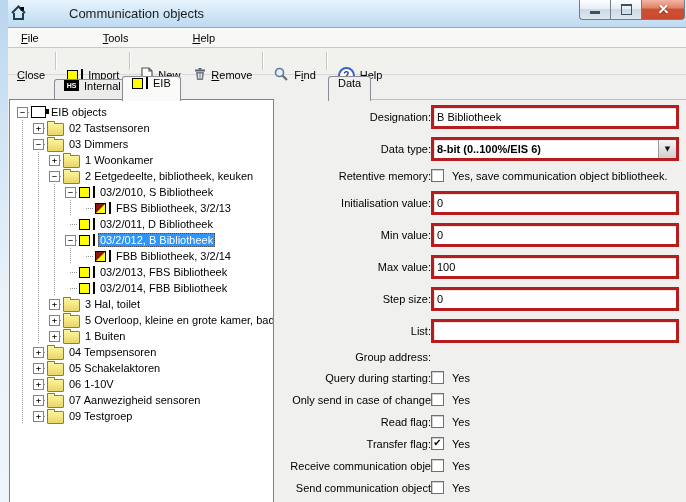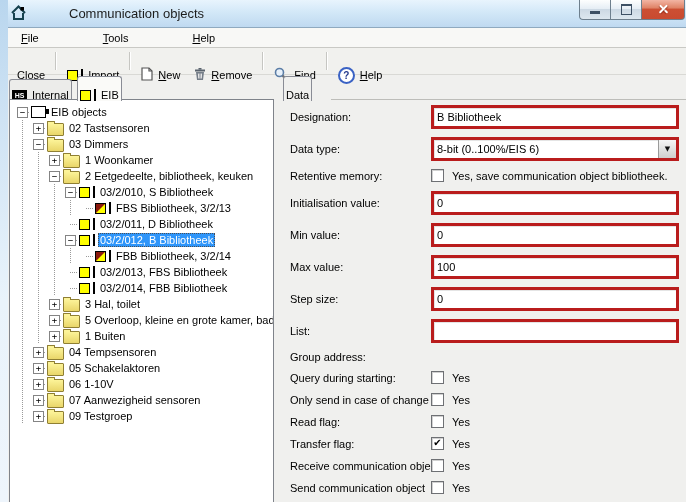--- a/index.html
+++ b/index.html
@@ -38,22 +38,22 @@
   .tbtn{display:flex;align-items:center;gap:5px;padding:2px 7px;cursor:default;margin-top:28px;}
   .tsep{width:0;height:18px;border-left:1px solid #c6c6c2;border-right:1px solid #ffffff;margin:0 3px;}
   
   .eib-ic{display:inline-flex;align-items:center;}
   .eib-ic .sq{width:9px;height:9px;background:#ffff00;border:1px solid #000;}
   .eib-ic .bar{width:2px;height:12px;background:#000;margin-left:3px;}
   .leaf-ic .sq{background:linear-gradient(to bottom right,#8c1a0e 0 48%,#ffff00 52% 100%);}
   .help-circ{width:13px;height:13px;border-radius:50%;border:2px solid #3a62c4;color:#243a8c;
     font-weight:bold;font-size:10px;line-height:13px;text-align:center;background:#fff;}
   
-  .tab{position:absolute;display:flex;align-items:flex-end;gap:5px;padding:0 2px;
-    border:1px solid #898c95;border-bottom:none;border-radius:3px 3px 0 0;background:#ececea;}
+  .tab{position:absolute;display:flex;align-items:flex-start;gap:5px;padding:0 9px;
+    border:1px solid #898c95;border-bottom:none;border-radius:3px 3px 0 0;background:#ececea;margin-left:45px;}
   #tab-internal{left:9px;top:79px;height:21px;z-index:2;}
   #tab-eib{left:77px;top:76px;height:24px;background:#fafaf8;z-index:4;}
   #tab-data{left:283px;top:76px;height:24px;background:#f0f0ee;z-index:4;}
   #pane-line{position:absolute;left:331px;right:0;top:99px;height:1px;background:#bdbdb9;}
   .hs-ic{width:15px;height:11px;background:#000;color:#fff;font-size:7px;font-weight:bold;
     text-align:center;line-height:11px;letter-spacing:0;}
   
   #tree-box{position:absolute;left:9px;top:99px;width:263px;height:403px;background:#fff;
     border:1px solid #7f838a;overflow:hidden;z-index:3;}
   #tree{padding-top:4px;}
@@ -70,27 +70,27 @@
   .i-root{width:13px;height:10px;border:1px solid #000;background:#fff;position:relative;}
   .i-root::after{content:"";position:absolute;right:-4px;top:2px;width:3px;height:5px;background:#000;}
   .i-folder{width:15px;height:11px;background:linear-gradient(#fcf398,#e9d66a);
     border:1px solid #8f7f33;border-radius:1px;position:relative;margin-top:2px;}
   .i-folder::before{content:"";position:absolute;top:-3px;left:-1px;width:6px;height:2px;
     background:#fcf398;border:1px solid #8f7f33;border-bottom:none;border-radius:1px 1px 0 0;}
   .lbl{padding:1px 2px;}
   .trow.sel .lbl{background:#2e95fa;color:#fff;outline:1px dotted #4b4f54;outline-offset:-1px;}
   
   #form{position:absolute;left:290px;top:105px;right:7px;z-index:1;}
-  .fsection{margin-bottom:8px;}
+  .fsection{margin-bottom:8px;text-align:right;}
   .frow{display:flex;align-items:center;margin-bottom:8px;}
   .frow.ck{margin-bottom:9px;}
   .flabel{width:141px;flex:0 0 141px;white-space:nowrap;overflow:hidden;}
   .tfield{flex:1;height:18px;background:#fff;border:3px solid #b91c1c;display:flex;
     align-items:center;padding:0 3px;box-shadow:inset 1px 1px 0 rgba(130,130,130,.22);}
-  .sfield{position:relative;padding-right:26px;}
+  .sfield{position:relative;padding-right:26px;font-weight:bold;}
   .dbtn{position:absolute;right:0;top:0;width:17px;height:100%;border-left:1px solid #9a9a9a;
     background:linear-gradient(#f6f6f6,#cfcfcd);display:flex;align-items:center;justify-content:center;
     font-size:7px;color:#111;font-family:"DejaVu Sans",sans-serif;}
   .cb{width:11px;height:11px;flex:0 0 11px;background:#fff;border:1px solid #6e7074;
     box-shadow:inset 1px 1px 0 rgba(0,0,0,.18);display:flex;align-items:center;justify-content:center;
     font-family:"DejaVu Sans",sans-serif;font-size:10px;line-height:10px;}
   .cb.checked::after{content:"✔";margin-top:-1px;}
   .cbtext{margin-left:8px;white-space:nowrap;}
 </style>
 </head>

